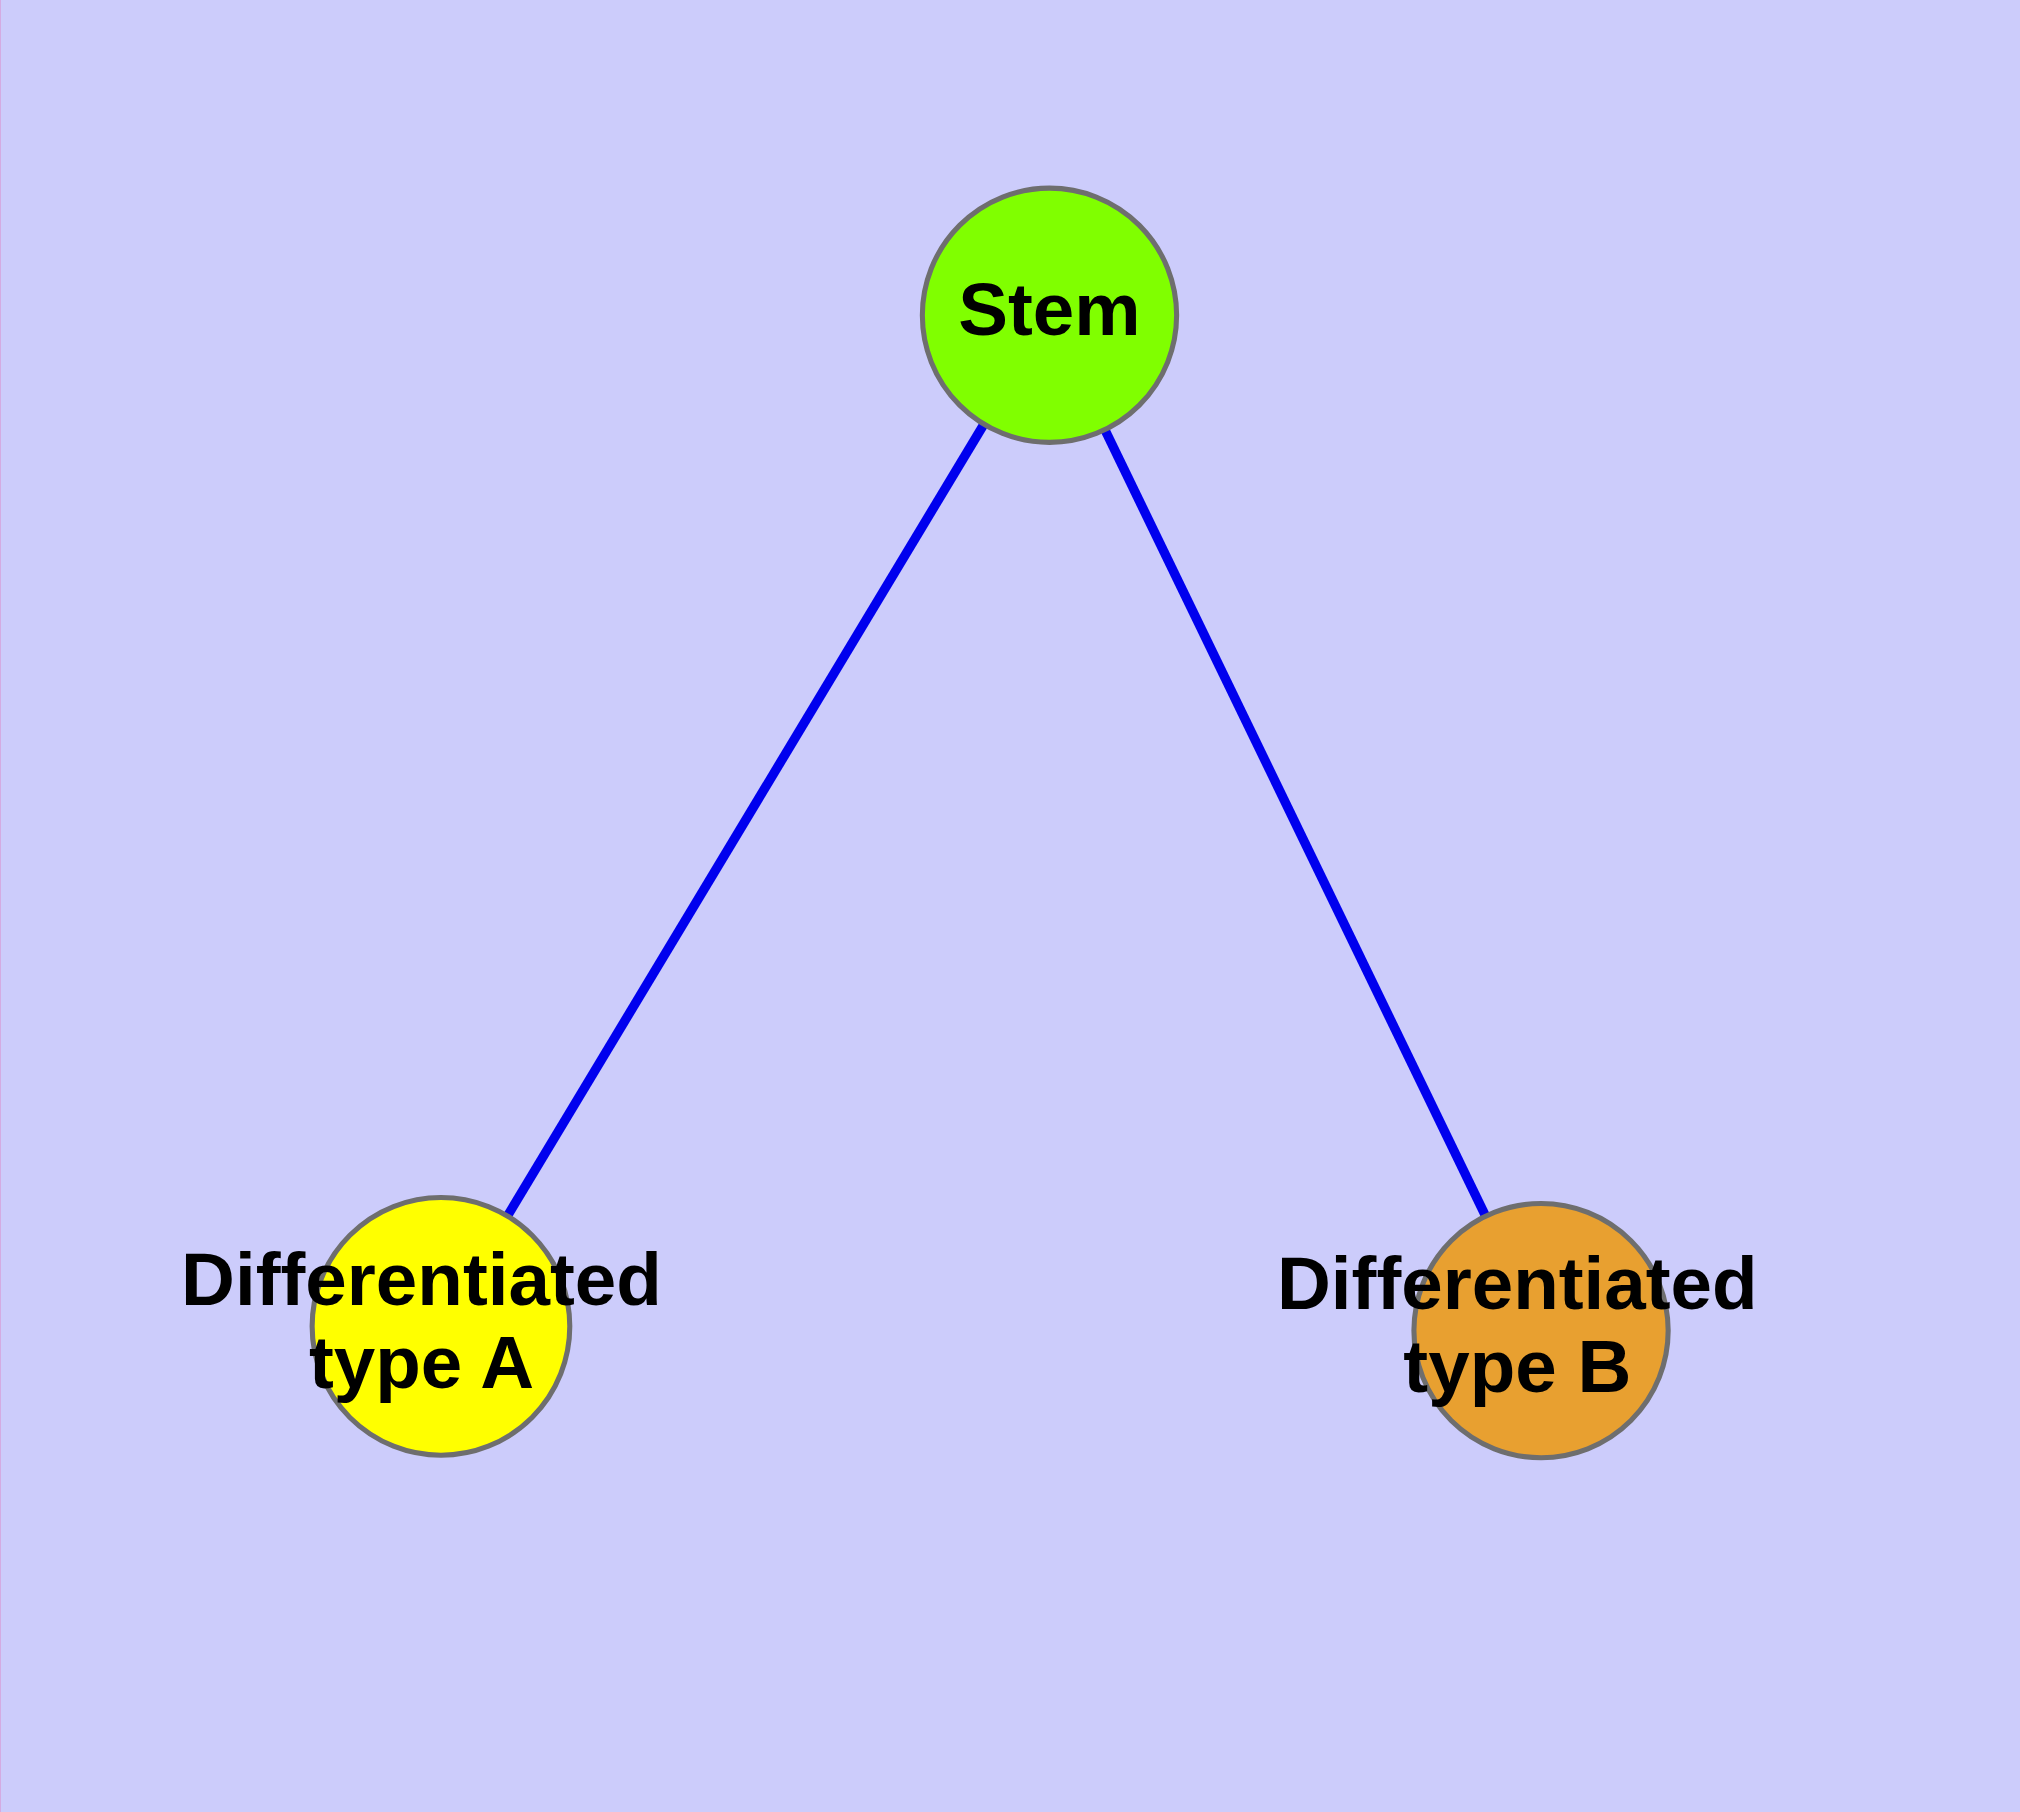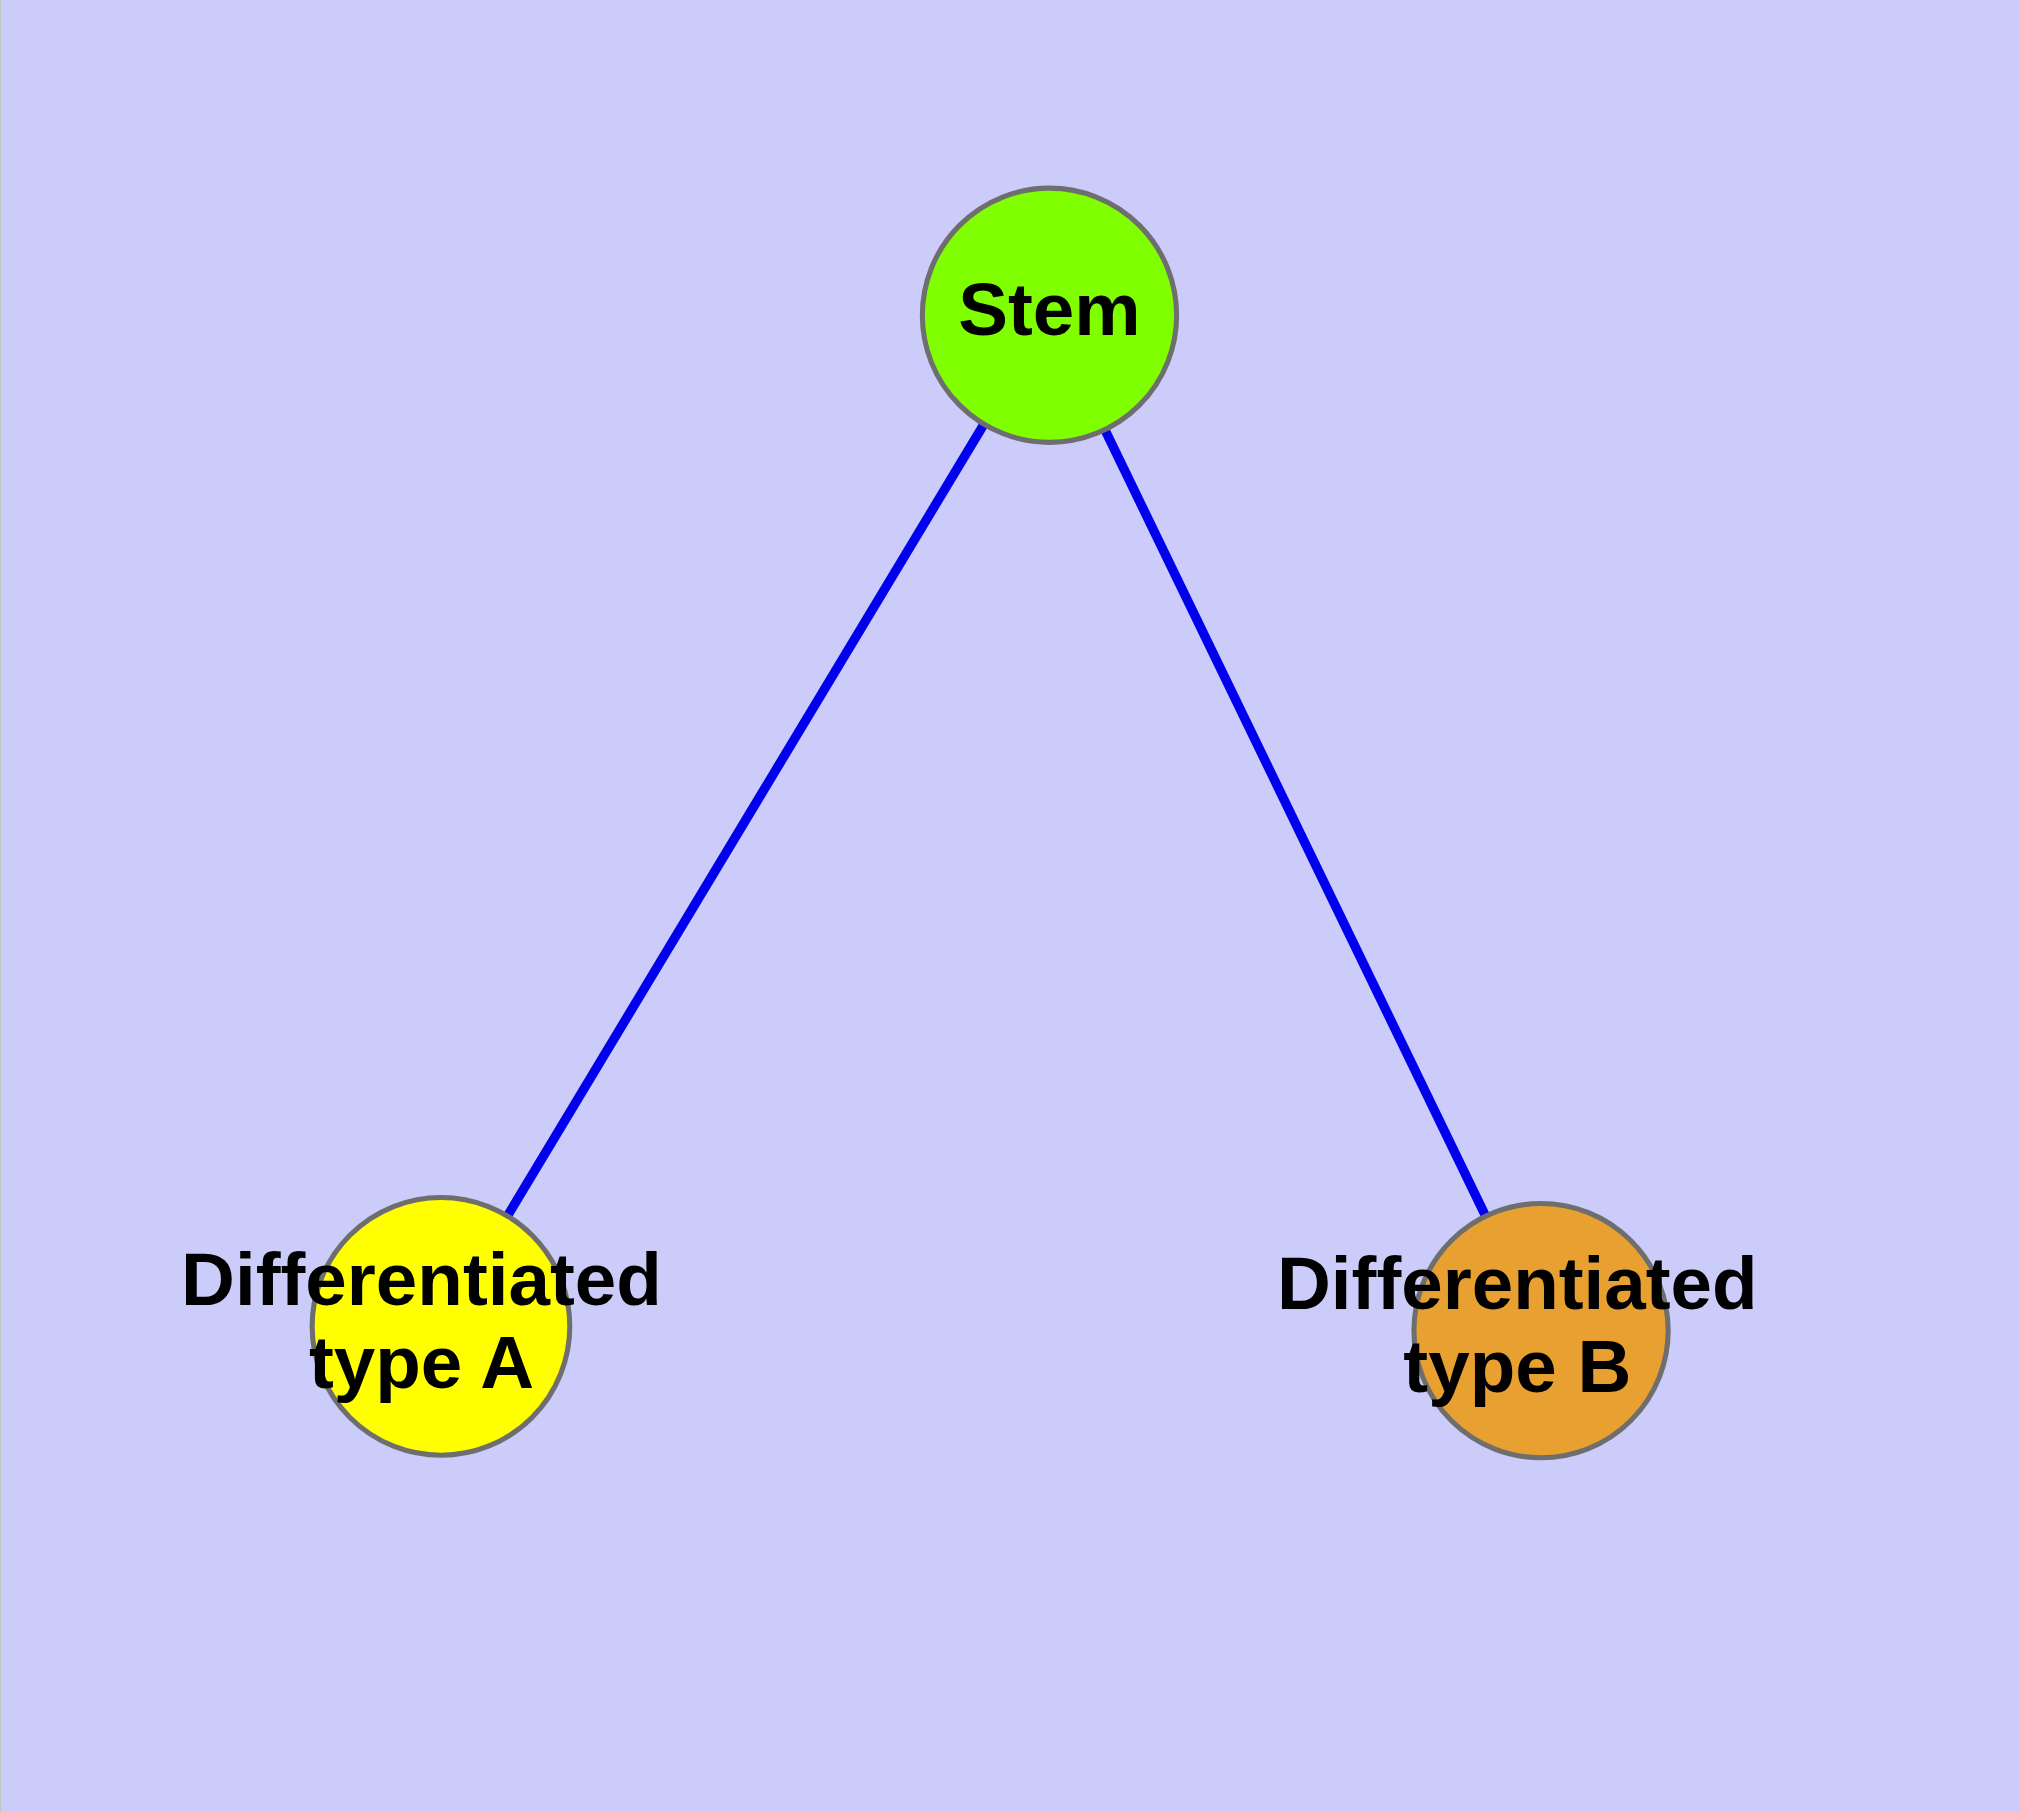--- a/index.html
+++ b/index.html
@@ -34,21 +34,21 @@
   .node-circle {
     stroke: #6E6E6E;
   }
   .edge-line {
     stroke-linecap: butt;
   }
 </style>
 </head>
 <body>
 
-<div id="canvas" style="width: 2021px; height: 1812px; background: #84cc16;">
+<div id="canvas" style="width: 2021px; height: 1812px; background: #ec4899;">
   <svg id="graph-svg" viewBox="0 0 2384 2138" xmlns="http://www.w3.org/2000/svg" style="width: 2021px; height: 1812px;">
 
     <rect id="bg-rect" x="0" y="0" width="2384" height="2138" fill="#CCCCFB"></rect>
 
     <g id="edges-group">
       <line id="edge-stem-a" class="edge-line" x1="1238" y1="372" x2="520" y2="1565" stroke="#0000EE" stroke-width="11"></line>
       <line id="edge-stem-b" class="edge-line" x1="1238" y1="372" x2="1818" y2="1570" stroke="#0000EE" stroke-width="11"></line>
     </g>
 
     <g id="nodes-group">

